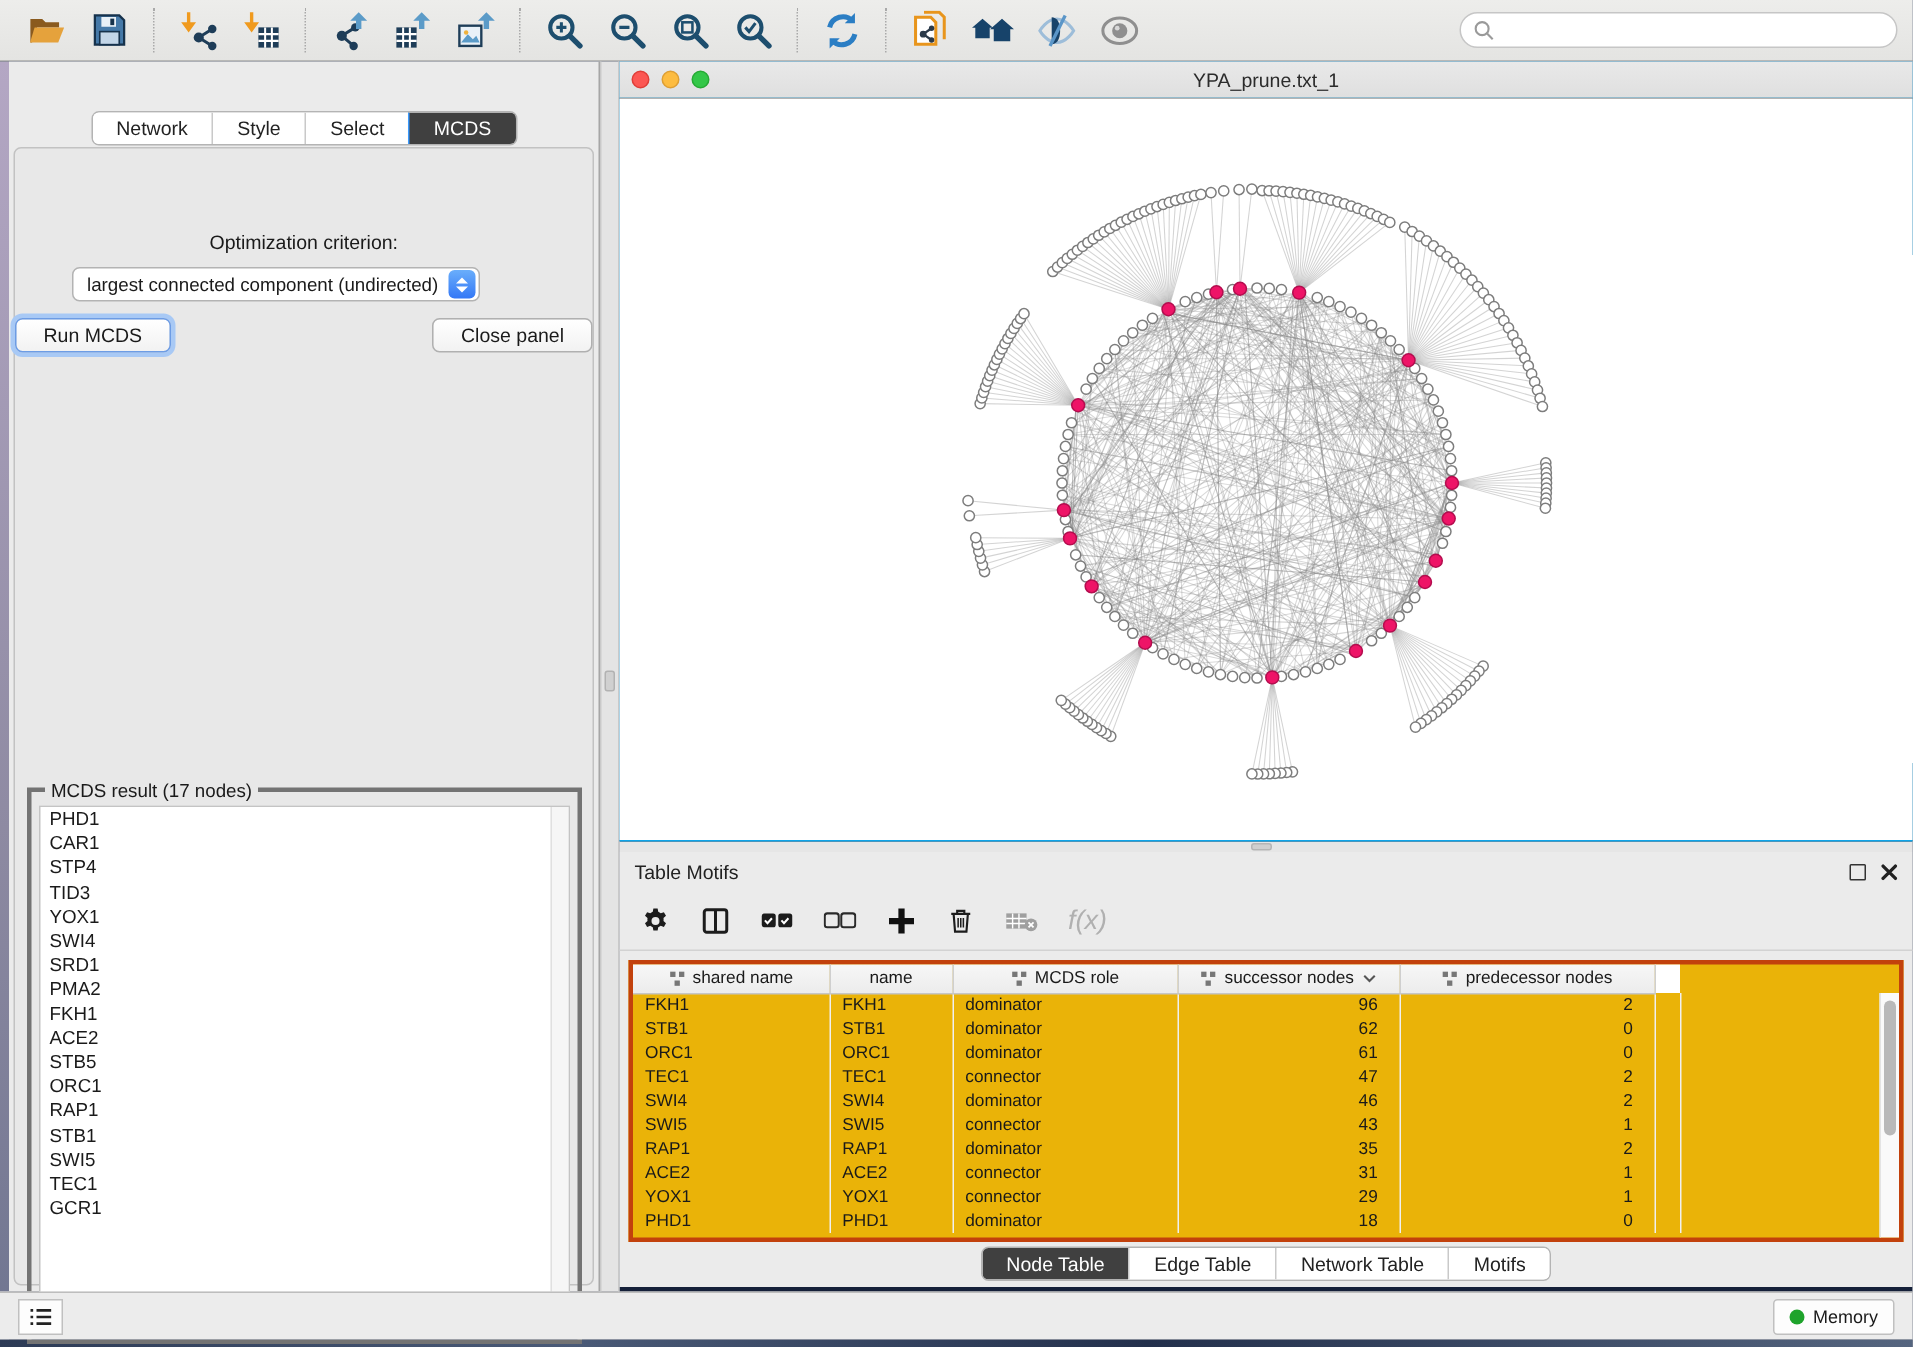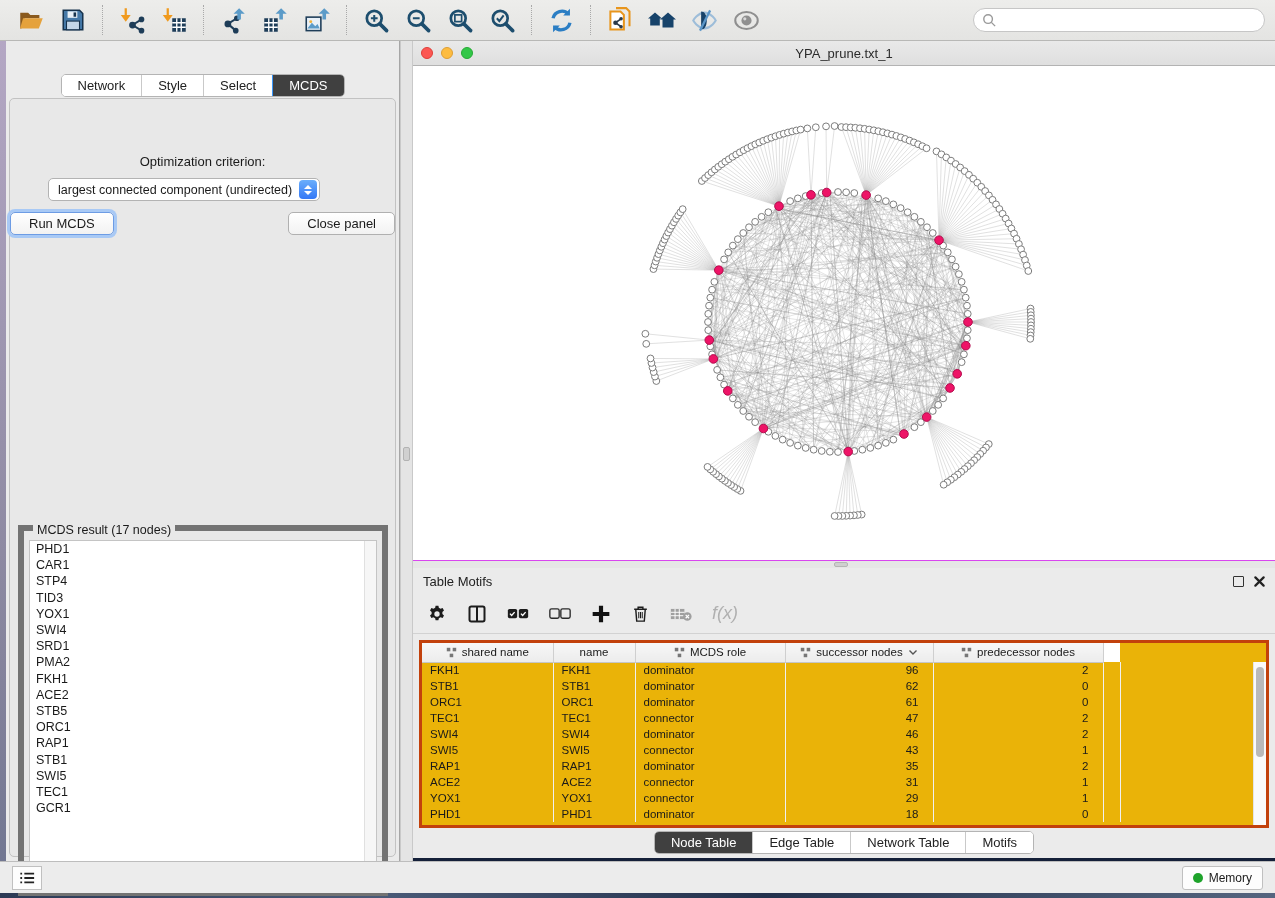--- a/index.html
+++ b/index.html
@@ -40,36 +40,36 @@
   .cp-select { position:absolute; left:38px; top:79px; width:272px; height:23px; background:#fff;
     border:1px solid #b3b3b3; border-radius:5px; display:flex; align-items:center; padding-left:9px; font-size:12.5px; }
   .cp-select .stepper { margin-left:auto; width:18px; height:19px; margin-right:2px; border-radius:4px;
     background:linear-gradient(#6aaefb,#3478f6); display:flex; flex-direction:column; align-items:center; justify-content:center; gap:2px; }
   .tri-up { width:0; height:0; border-left:4px solid transparent; border-right:4px solid transparent; border-bottom:4px solid #fff; }
   .tri-dn { width:0; height:0; border-left:4px solid transparent; border-right:4px solid transparent; border-top:4px solid #fff; }
   .cp-buttons { position:absolute; top:113px; width:100%; display:flex; justify-content:space-between; gap:13px; }
   .mac-btn { height:23px; padding:0 18px; background:linear-gradient(#ffffff,#f2f2f2); border:1px solid #b0b0b0;
     border-radius:5px; font-size:13px; display:flex; align-items:center; }
   .mac-btn.focused { box-shadow:0 0 0 3px #a8c9f5; border-color:#6d9ce4; }
-  .result-box { position:absolute; left:8px; top:426px; width:370px; height:371px; border:6px solid #737373; }
+  .result-box { position:absolute; left:8px; top:426px; width:370px; height:371px; border:3px solid #737373; }
   .result-title { position:absolute; left:9px; top:-8px; background:#e8e8e8; padding:0 4px; font-size:12.5px; }
   .result-list { position:absolute; left:5px; right:5px; top:9px; bottom:5px; background:#fff; border:1px solid #c4c4c4; overflow:hidden; }
   .result-scroll { position:absolute; right:0; top:0; bottom:0; width:12px; background:#f6f6f6; border-left:1px solid #e0e0e0; }
   .list-item { font-size:12.5px; line-height:16.2px; padding-left:6px; }
 
   
   .v-divider { left:400px; top:41px; width:13px; height:820px; background:#e4e4e4;
     border-left:1px solid #c9c9c9; border-right:1px solid #c9c9c9; }
   .v-handle { position:absolute; left:2px; top:406px; width:7px; height:14px; background:#d0d0d0;
     border:1px solid #b2b2b2; border-radius:2px; }
   .h-divider { left:413px; top:561px; width:862px; height:7px; background:#e6e6e6; }
   .h-handle { position:absolute; left:421px; top:1px; width:14px; height:5px; background:#cfcfcf; border:1px solid #b5b5b5; border-radius:2px; }
 
   
-  .net-window { left:413px; top:41px; width:862px; height:520px; background:#d946ef; }
+  .net-window { left:413px; top:41px; width:862px; height:520px; background:#0ea5e9; }
   .net-titlebar { height:25px; background:linear-gradient(#e9e9e9,#dfdfdf); border-bottom:1px solid #b3b3b3;
     display:flex; align-items:center; padding:0 8px; position:relative; }
   .tl { width:12px; height:12px; border-radius:50%; margin-right:8px; }
   .tl.red { background:#fc5753; border:1px solid #df3e38; }
   .tl.yel { background:#fdbc40; border:1px solid #de9f34; }
   .tl.grn { background:#33c748; border:1px solid #27aa35; }
   .net-title { position:absolute; left:0; right:0; text-align:center; font-size:13px; color:#2b2b2b; }
   .net-canvas { width:862px; height:494px; background:#fff; }
 
   

